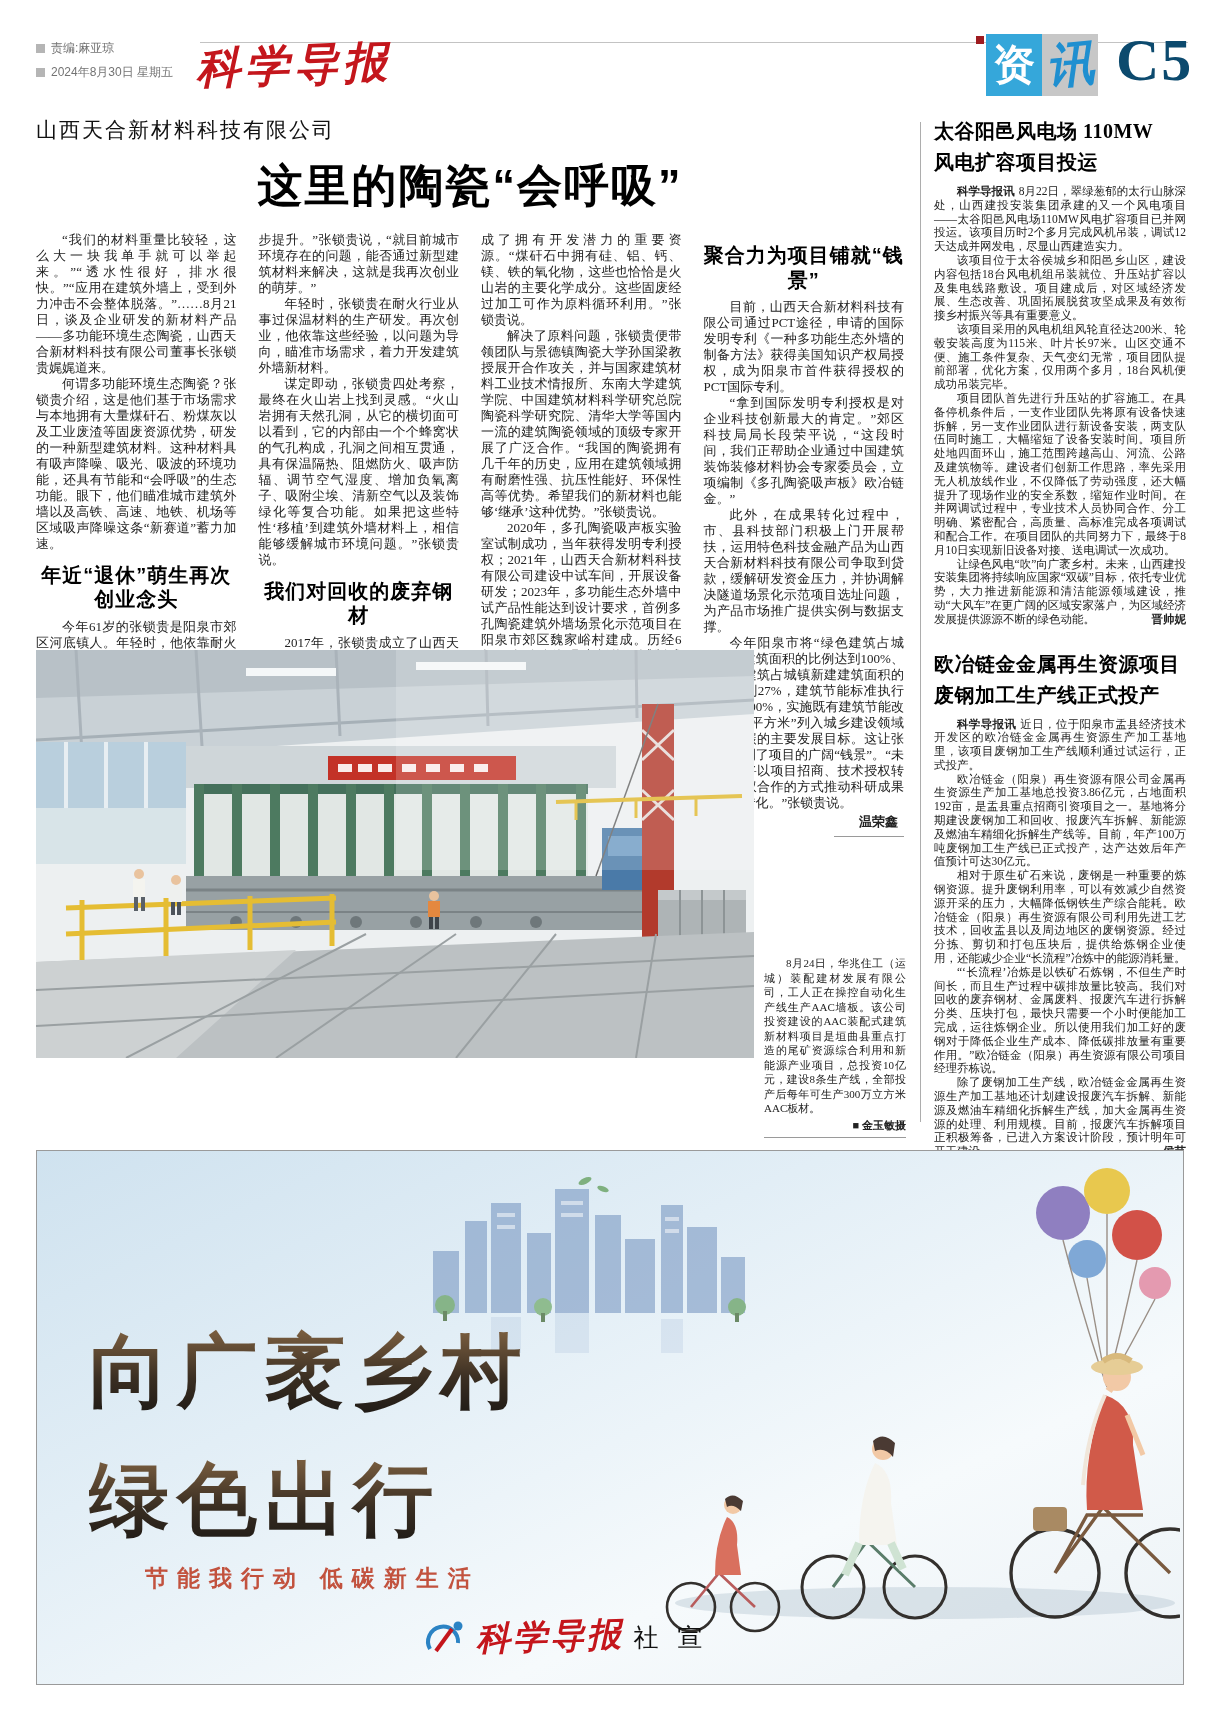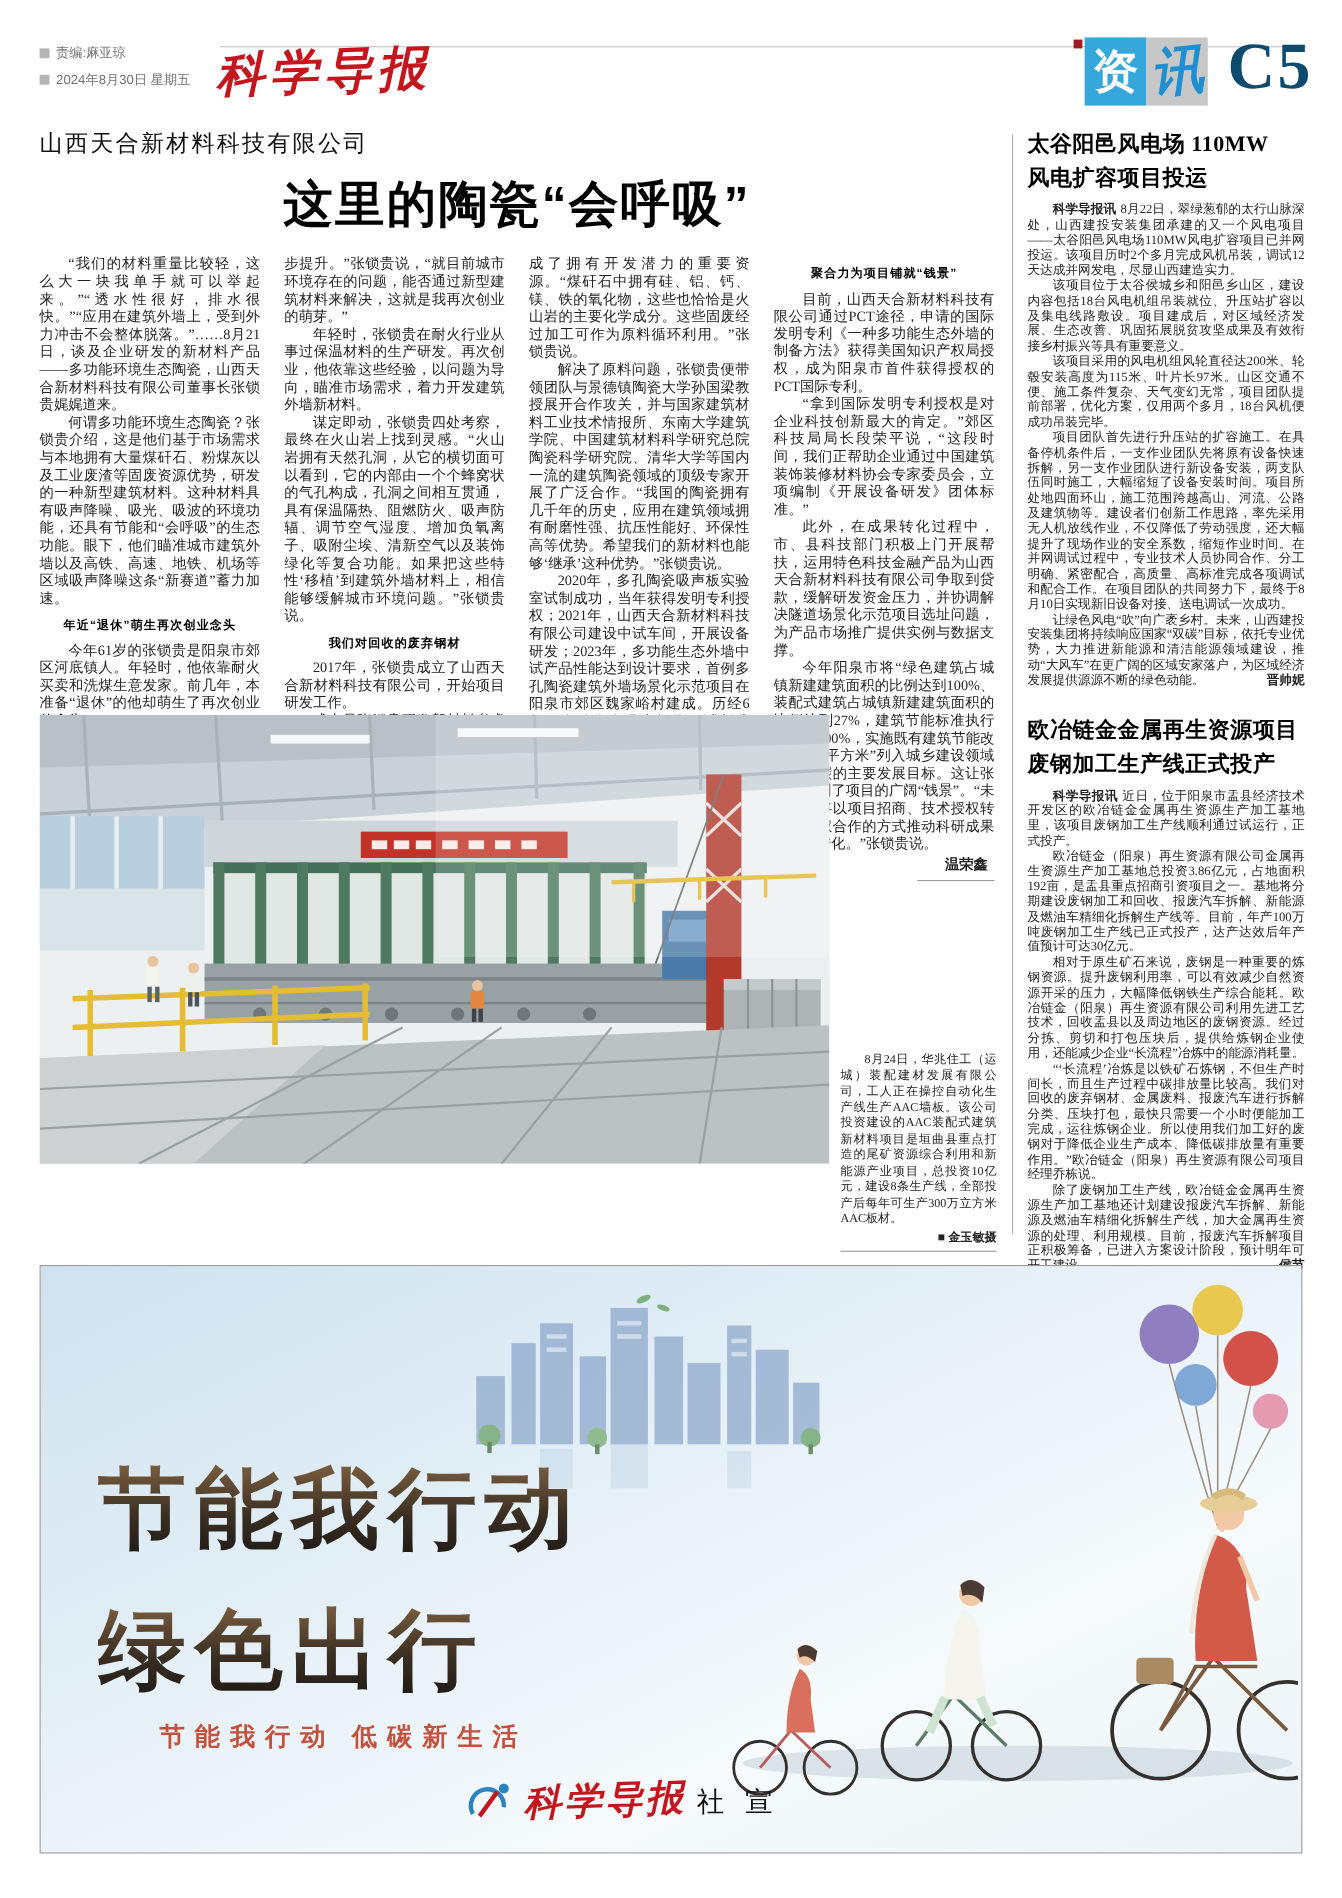--- a/index.html
+++ b/index.html
@@ -21,21 +21,21 @@
   .pageno { position:absolute; left:1116px; top:26px; font-size:60px; font-weight:bold; font-family:"Liberation Serif",serif; color:#0c4a6e; letter-spacing:2px; }
 
   
   .main { position:absolute; left:36px; top:116px; width:868px; }
   .kicker { font-family:"Liberation Sans","DejaVu Sans",sans-serif; font-size:21px; color:#111; letter-spacing:2px; }
   .title { font-family:"Liberation Sans","DejaVu Sans",sans-serif; font-size:45px; font-weight:900; text-align:center; letter-spacing:2px; margin-top:12px; color:#000; }
   .cols { display:flex; gap:22px; margin-top:16px; }
   .col { flex:1; font-size:13px; line-height:1.23; text-align:justify; color:#222; }
   .col p { margin:0; }
   .col p.indent { text-indent:2em; }
-  .subhead { font-family:"Liberation Sans","DejaVu Sans",sans-serif; font-size:11px; font-weight:bold; text-align:center; margin:11px 0 7px 0; color:#000; letter-spacing:1px; }
+  .subhead { font-family:"Liberation Sans","DejaVu Sans",sans-serif; font-size:20px; font-weight:bold; text-align:center; margin:11px 0 7px 0; color:#000; letter-spacing:1px; }
   .byline { text-align:right; font-weight:bold; font-family:"Liberation Sans",sans-serif; font-size:13px; margin-top:3px; padding-right:6px; }
   .byline-rule { width:70px; height:1px; background:#9a9a9a; margin:6px 0 0 auto; }
 
   
   .photo { position:absolute; left:36px; top:650px; width:718px; height:408px; overflow:hidden; background:#e7ebed; }
   .photo svg { display:block; }
 
   
   .caption { position:absolute; left:764px; top:956px; width:142px; font-size:11px; line-height:14.5px; text-align:justify; color:#222; }
   .caption .cap-text { text-indent:2em; display:block; }
@@ -112,21 +112,21 @@
       </div>
       <div class="col">
         <p>成了拥有开发潜力的重要资源。“煤矸石中拥有硅、铝、钙、镁、铁的氧化物，这些也恰恰是火山岩的主要化学成分。这些固废经过加工可作为原料循环利用。”张锁贵说。</p>
         <p class="indent">解决了原料问题，张锁贵便带领团队与景德镇陶瓷大学孙国梁教授展开合作攻关，并与国家建筑材料工业技术情报所、东南大学建筑学院、中国建筑材料科学研究总院陶瓷科学研究院、清华大学等国内一流的建筑陶瓷领域的顶级专家开展了广泛合作。“我国的陶瓷拥有几千年的历史，应用在建筑领域拥有耐磨性强、抗压性能好、环保性高等优势。希望我们的新材料也能够‘继承’这种优势。”张锁贵说。</p>
         <p class="indent">2020年，多孔陶瓷吸声板实验室试制成功，当年获得发明专利授权；2021年，山西天合新材料科技有限公司建设中试车间，开展设备研发；2023年，多功能生态外墙中试产品性能达到设计要求，首例多孔陶瓷建筑外墙场景化示范项目在阳泉市郊区魏家峪村建成。历经6年，多孔陶瓷吸声板终于试制成功。</p>
         <p class="indent">“中试环节解决了产品工业化生产关键技术问题、形成了产品生产工艺标准和技术规范，企业技术人才得到了长足进步，为规模化生产打下了坚实的基础。”山西天合新材料科技有限公司总经理荆国梁说。</p>
       </div>
       <div class="col">
         <h3 class="subhead">聚合力为项目铺就“钱景”</h3>
         <p class="indent">目前，山西天合新材料科技有限公司通过PCT途径，申请的国际发明专利《一种多功能生态外墙的制备方法》获得美国知识产权局授权，成为阳泉市首件获得授权的PCT国际专利。</p>
-        <p class="indent">“拿到国际发明专利授权是对企业科技创新最大的肯定。”郊区科技局局长段荣平说，“这段时间，我们正帮助企业通过中国建筑装饰装修材料协会专家委员会，立项编制《开展设备研发》团体标准。”</p>
+        <p class="indent">“拿到国际发明专利授权是对企业科技创新最大的肯定。”郊区科技局局长段荣平说，“这段时间，我们正帮助企业通过中国建筑装饰装修材料协会专家委员会，立项编制《多孔陶瓷吸声板》欧冶链金。”</p>
         <p class="indent">此外，在成果转化过程中，市、县科技部门积极上门开展帮扶，运用特色科技金融产品为山西天合新材料科技有限公司争取到贷款，缓解研发资金压力，并协调解决隧道场景化示范项目选址问题，为产品市场推广提供实例与数据支撑。</p>
         <p class="indent">今年阳泉市将“绿色建筑占城镇新建建筑面积的比例达到100%、装配式建筑占城镇新建建筑面积的比例达到27%，建筑节能标准执行率保持100%，实施既有建筑节能改造225万平方米”列入城乡建设领域绿色低碳的主要发展目标。这让张锁贵看到了项目的广阔“钱景”。“未来我们将以项目招商、技术授权转移、股权合作的方式推动科研成果进一步转化。”张锁贵说。</p>
         <div class="byline">温荣鑫</div>
         <div class="byline-rule"></div>
       </div>
     </div>
   </section>
 
   <figure class="photo">
     <svg width="718" height="408" viewBox="0 0 718 408" xmlns="http://www.w3.org/2000/svg">
@@ -364,21 +364,21 @@
       <g>
         <circle cx="56" cy="452" r="24" fill="none" stroke="#33302d" stroke-width="2.6"></circle>
         <circle cx="120" cy="452" r="24" fill="none" stroke="#33302d" stroke-width="2.6"></circle>
         <path d="M56 452 L84 418 L120 452 M84 418 L94 392" stroke="#b85c5c" stroke-width="2.6" fill="none"></path>
         <path d="M92 362 Q104 368 102 390 L106 420 L80 420 Q80 386 92 362 Z" fill="#d9705e"></path>
         <circle cx="98" cy="350" r="9" fill="#f2c9a6"></circle>
         <path d="M90 344 Q98 336 108 346 L106 356 Q98 348 92 352 Z" fill="#4a3a33"></path>
       </g>
     </svg>
 
-    <div class="ad-headline h1">节能我行动</div>
+    <div class="ad-headline h1">向广袤乡村</div>
     <div class="ad-headline h2">绿色出行</div>
     <div class="ad-slogan">节能我行动  低碳新生活</div>
 
     <div class="ad-logo-row">
       <svg width="44" height="40" viewBox="0 0 44 40">
         <path d="M8 32 A15 15 0 1 1 36 26" stroke="#2b83c4" stroke-width="4" fill="none"></path>
         <circle cx="36" cy="9" r="4.5" fill="#2b83c4"></circle>
         <path d="M14 34 L30 12" stroke="#c4161c" stroke-width="4"></path>
       </svg>
       <span class="ad-publisher">科学导报</span>

